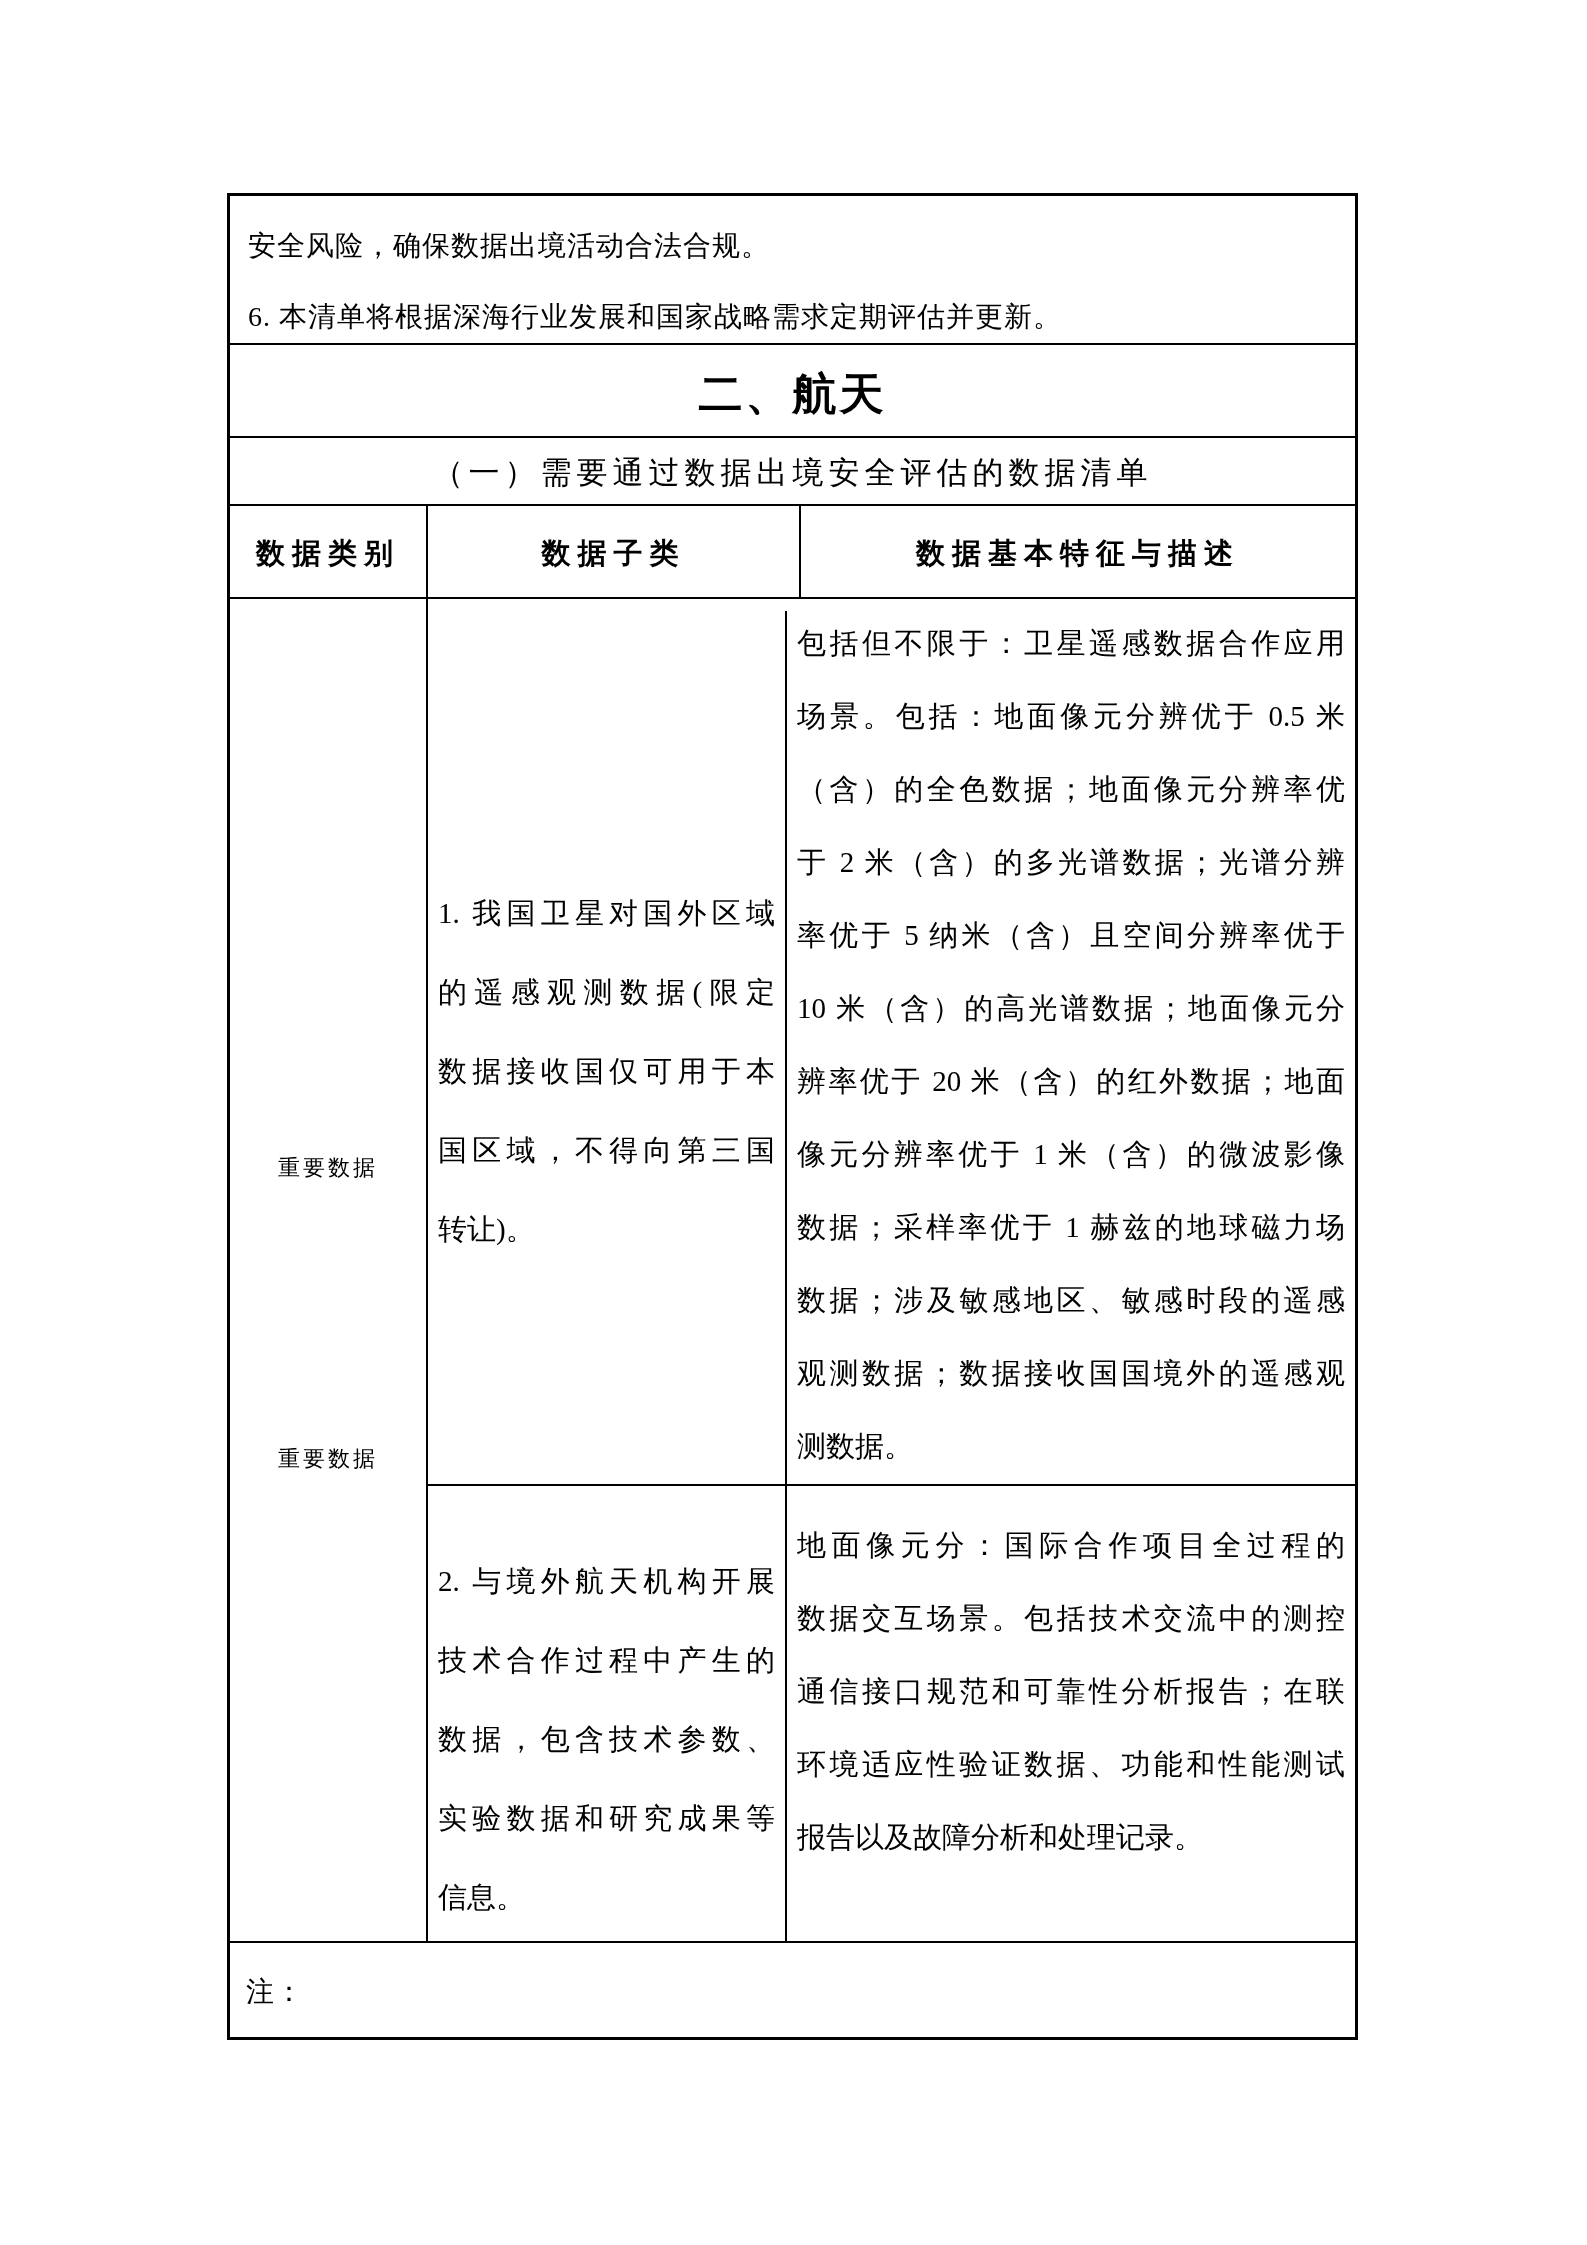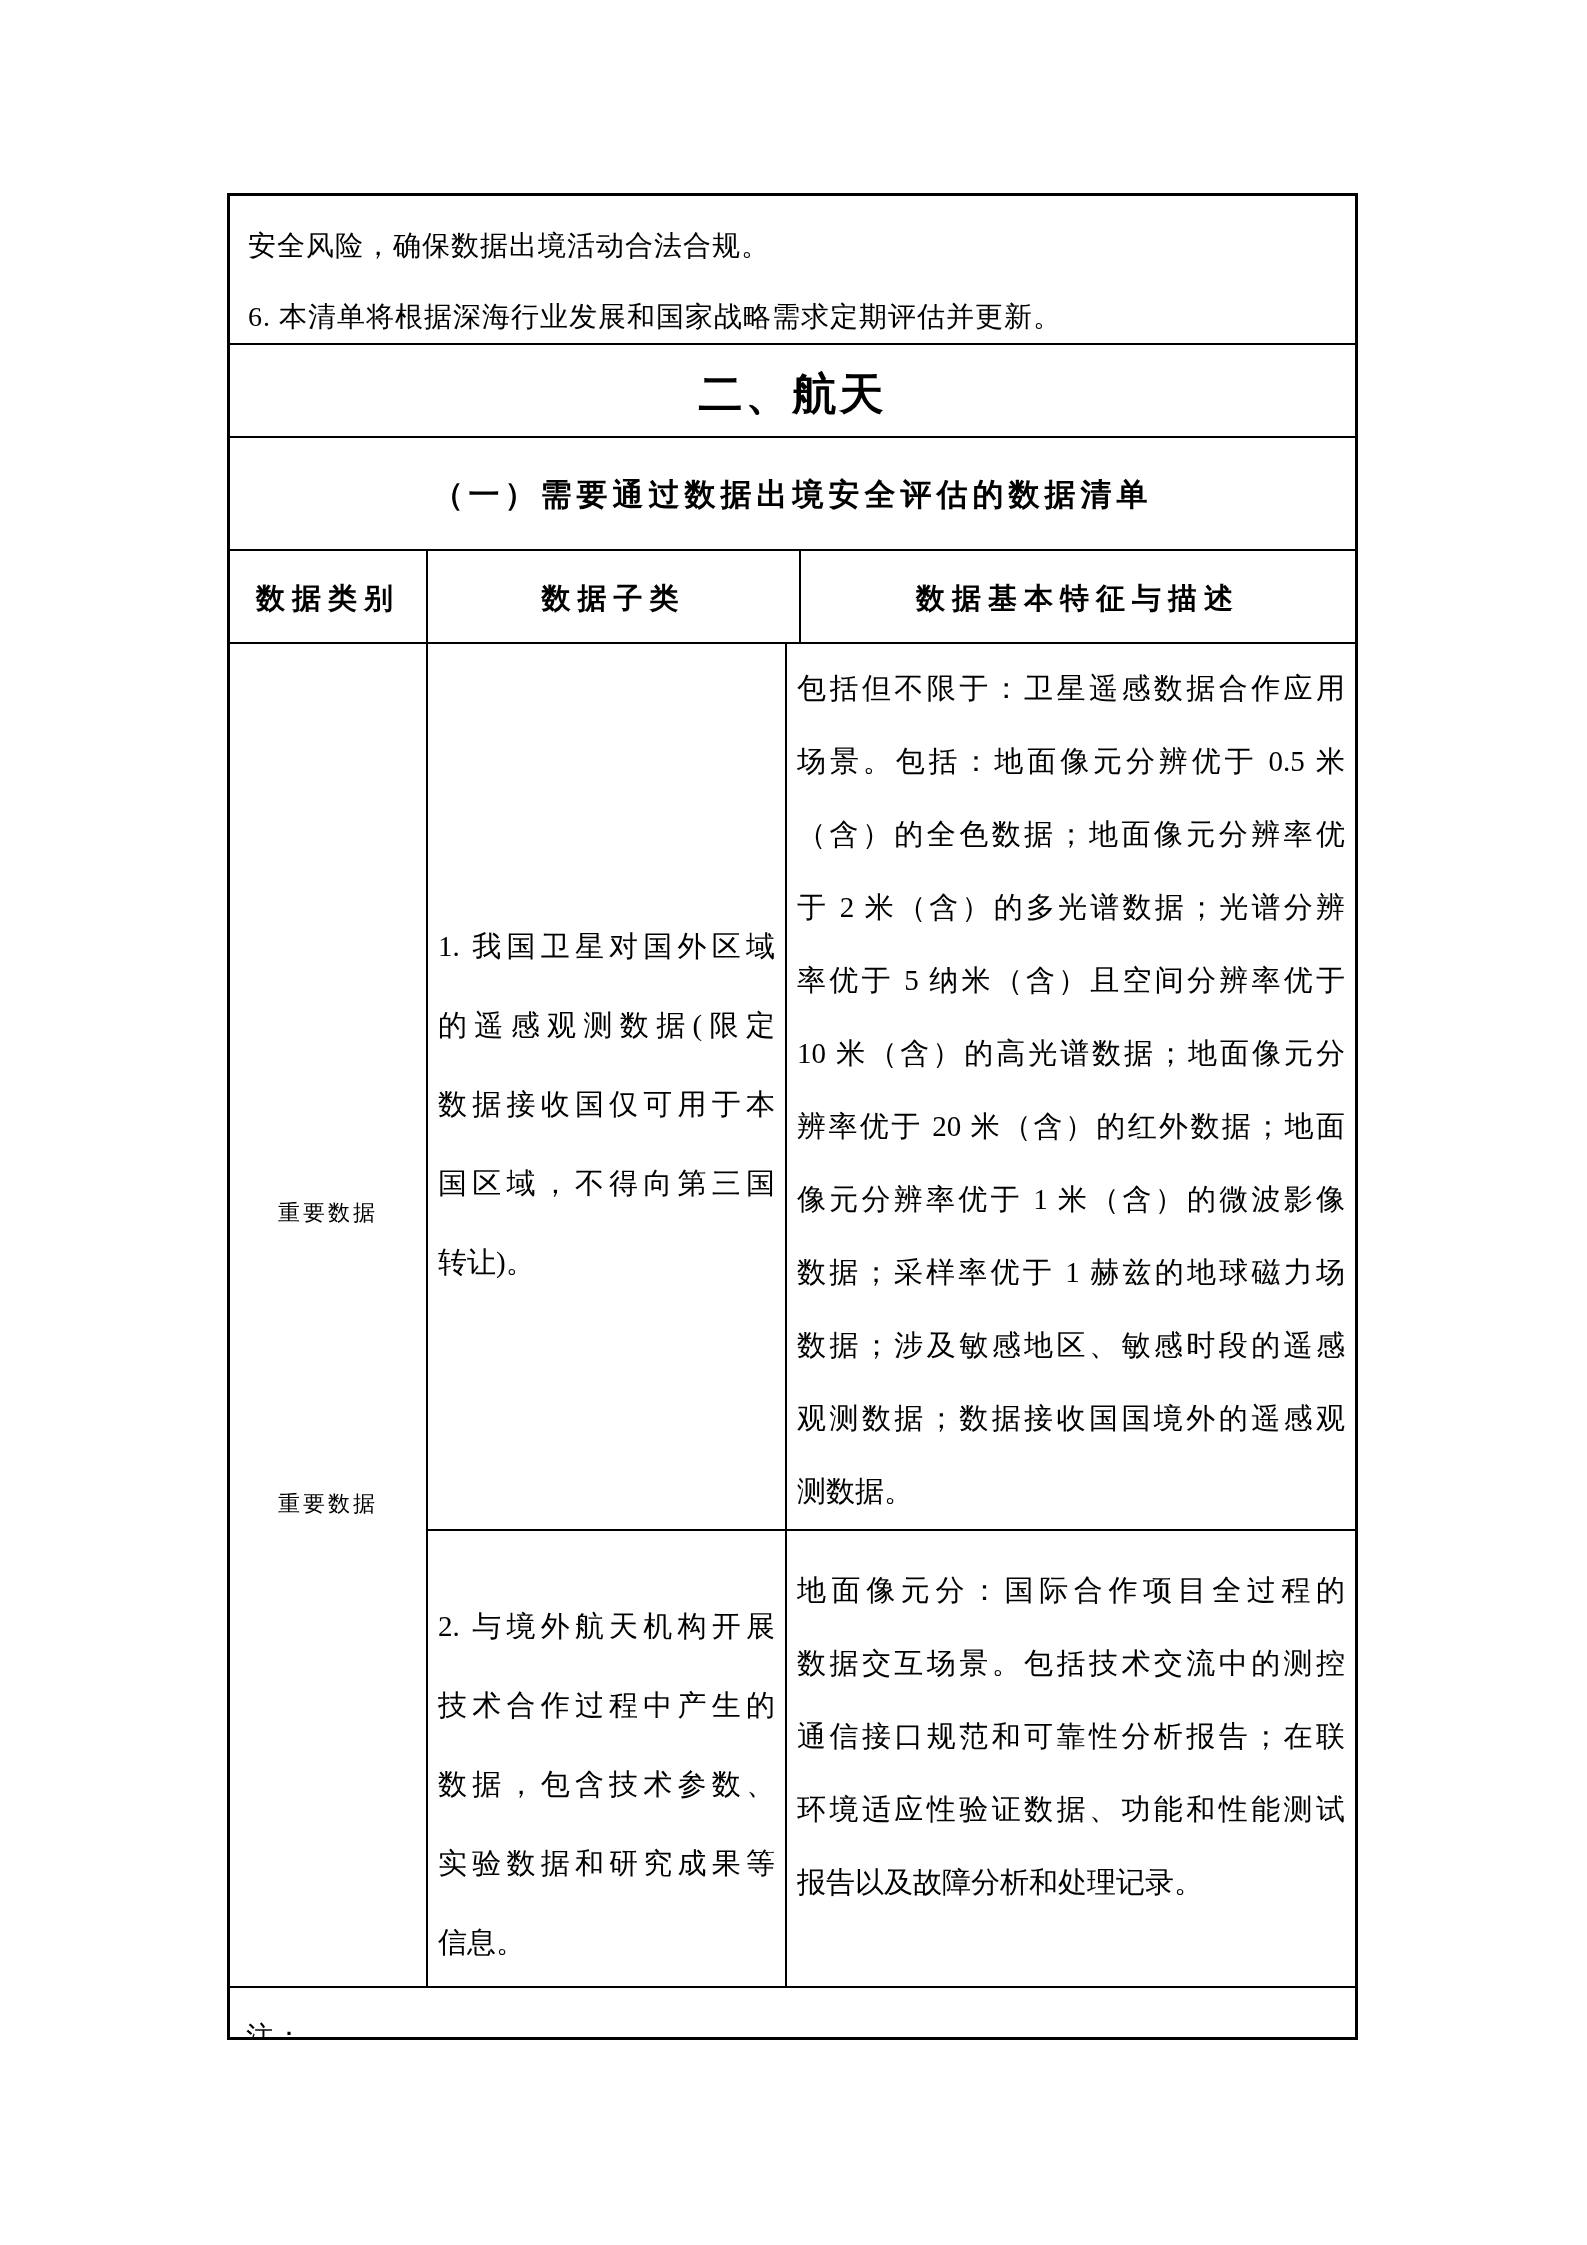--- a/index.html
+++ b/index.html
@@ -42,24 +42,24 @@
     height: 93px;
     display: flex; align-items: center; justify-content: center;
     padding-top: 8px;
     font-family: "DejaVu Sans", "Liberation Sans", sans-serif;
     font-weight: bold;
     font-size: 44px;
     letter-spacing: 3px;
   }
   
   .subtitle-row {
-    height: 113px;
+    height: 68px;
     display: flex; align-items: center; justify-content: center;
     padding-top: 3px;
-    font-weight: bold;
+    font-weight: normal;
     font-size: 31px;
     letter-spacing: 5px;
   }
   
   .header-row { height: 93px; display: flex; }
   .header-cell {
     box-sizing: border-box;
     display: flex; align-items: center; justify-content: center;
     padding-top: 5px;
     font-weight: bold;
@@ -84,21 +84,21 @@
   .cat-label.first  { top: 554px; }
   .cat-label.second { top: 845px; }
 
   .body-right { flex: 1; display: flex; flex-direction: column; }
   .brow { display: flex; box-sizing: border-box; }
   .brow1 { height: 887px; border-bottom: 2px solid #000; }
   .brow2 { flex: 1; }
   .cell { box-sizing: border-box; font-size: 29px; overflow: hidden; }
   .sub-cell { width: 359px; border-right: 2px solid #000; padding: 0 10px; line-height: 79px; }
   .desc-cell { flex: 1; padding: 0 10px; line-height: 73px; }
-  .sub-cell.r1  { padding-top: 263px; }
+  .sub-cell.r1  { padding-top: 263px; margin-top: 12px; }
   .sub-cell.r2  { padding-top: 56px; }
   .desc-cell.r1 { padding-top: 8px; }
   .desc-cell.r2 { padding-top: 23px; }
 
   
   .tline { text-align: justify; text-align-last: justify; text-justify: inter-character; }
   .tline:last-child { text-align-last: left; }
 
   
   .footnote-row {

